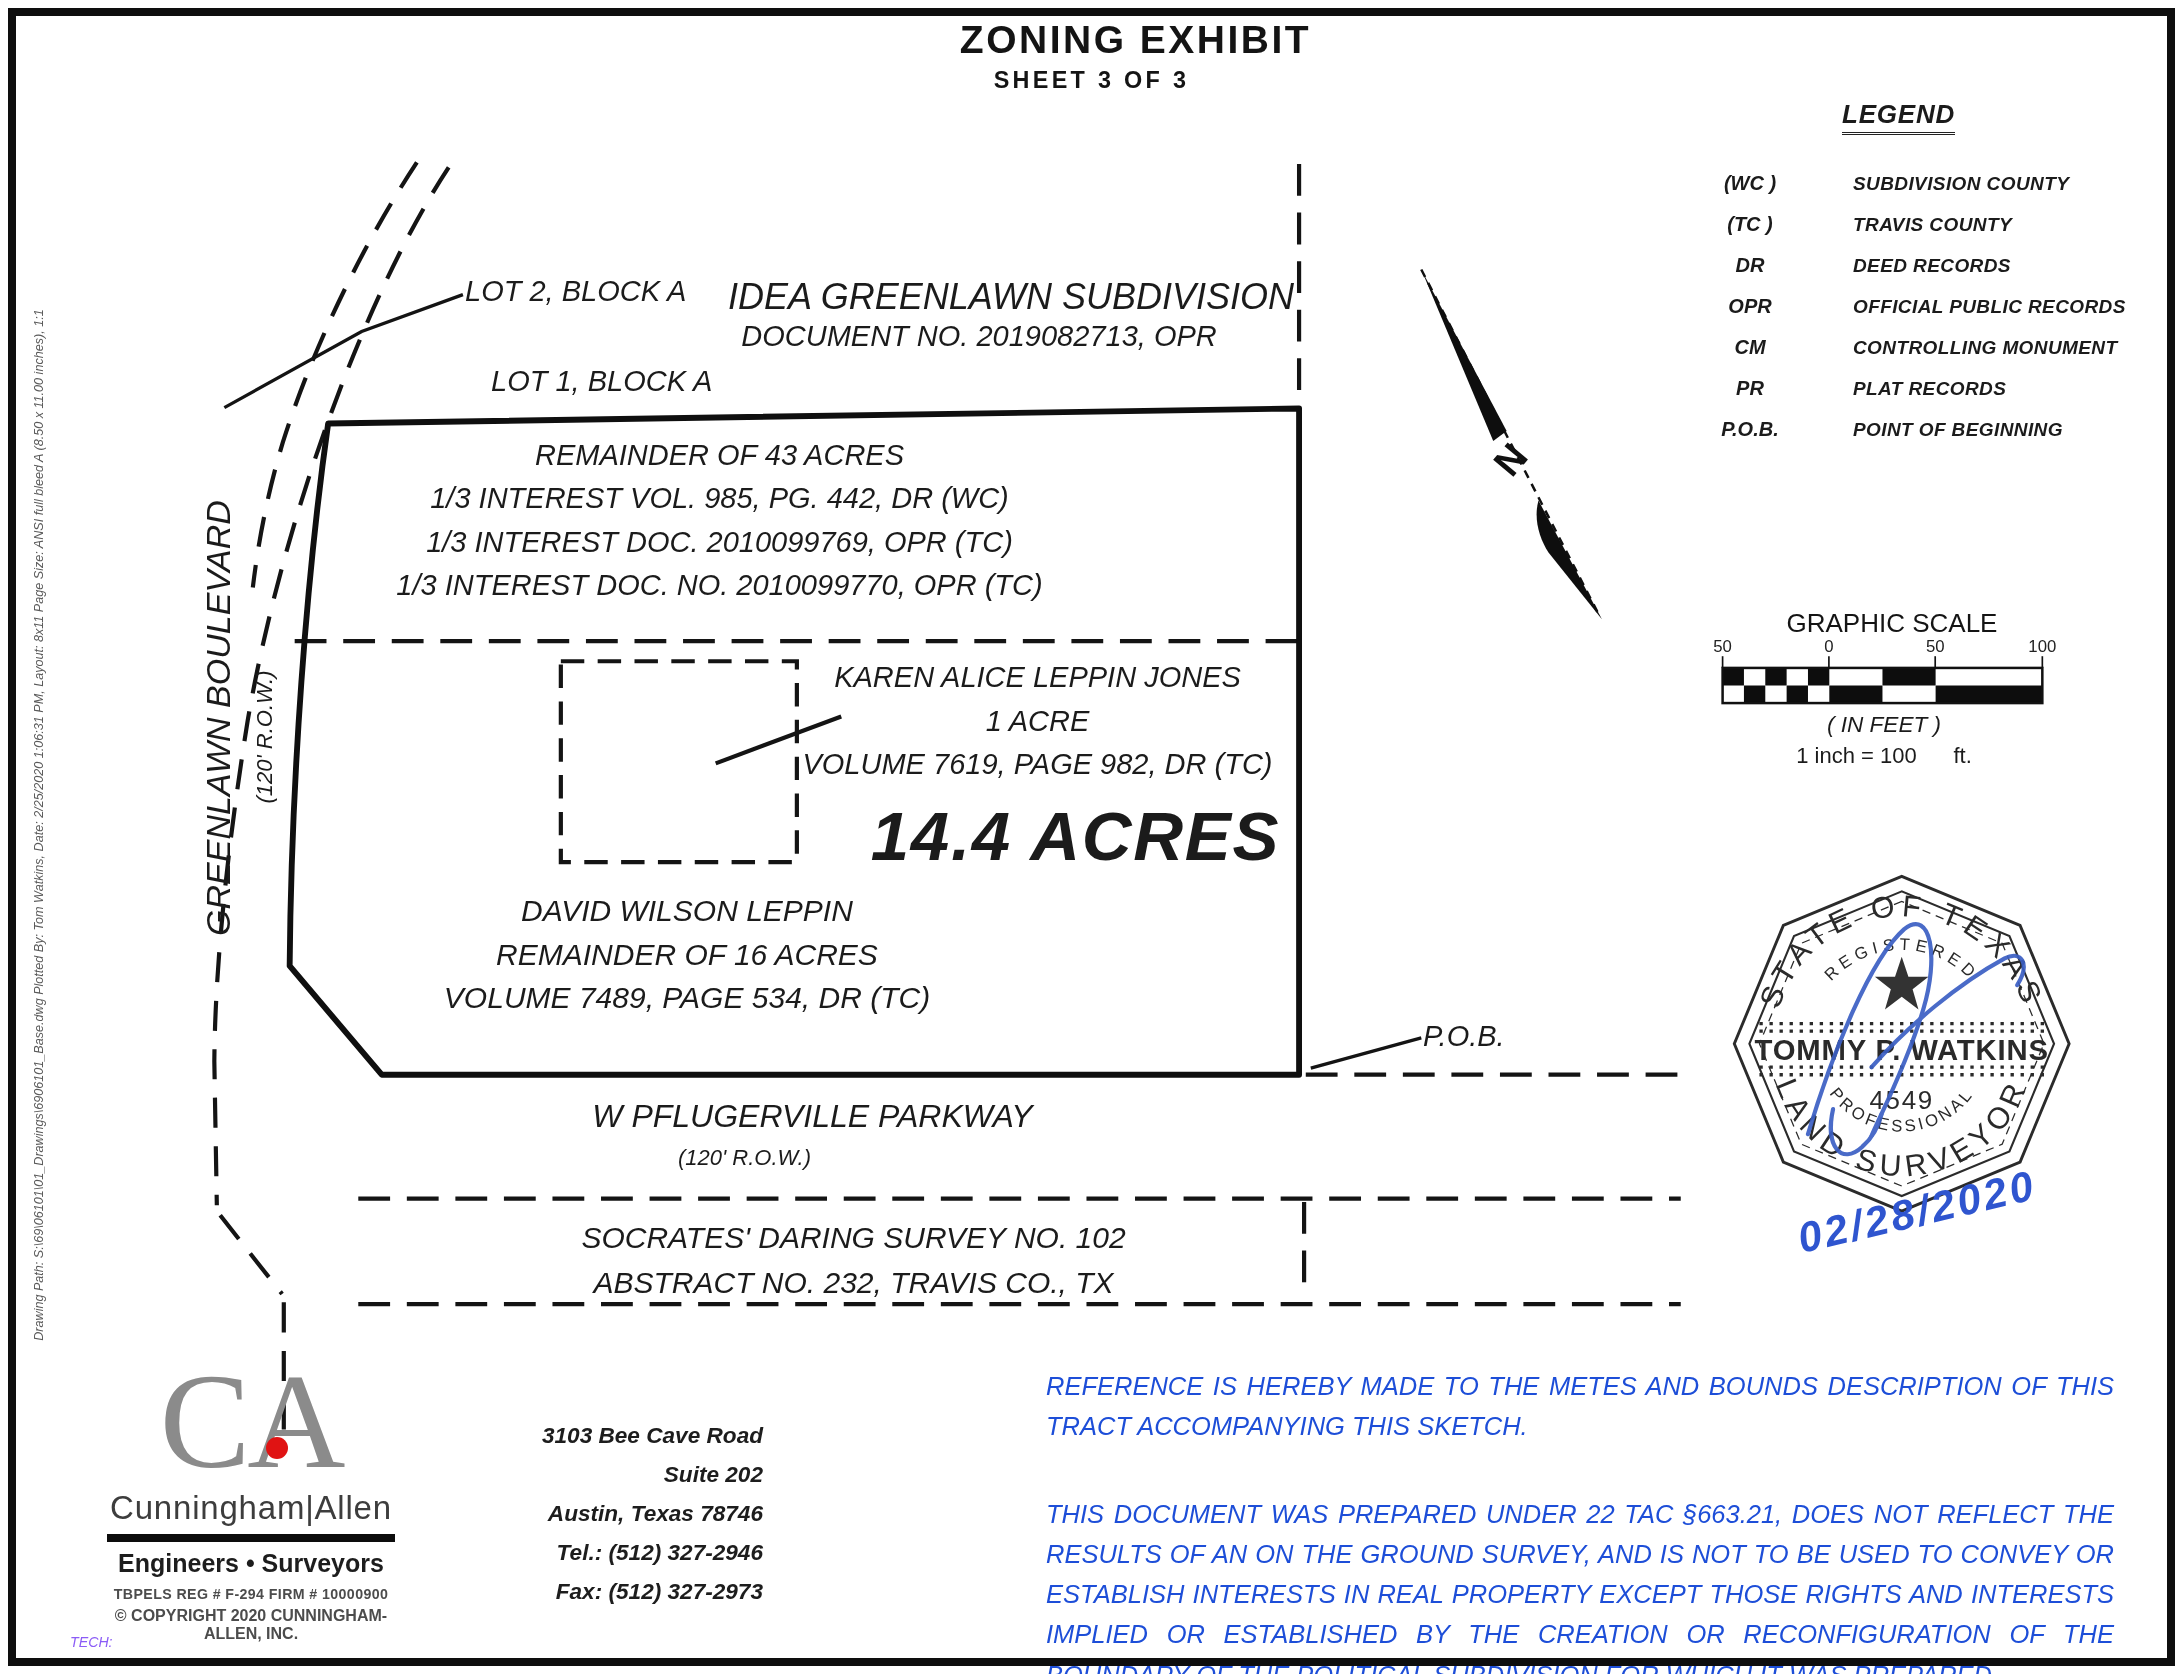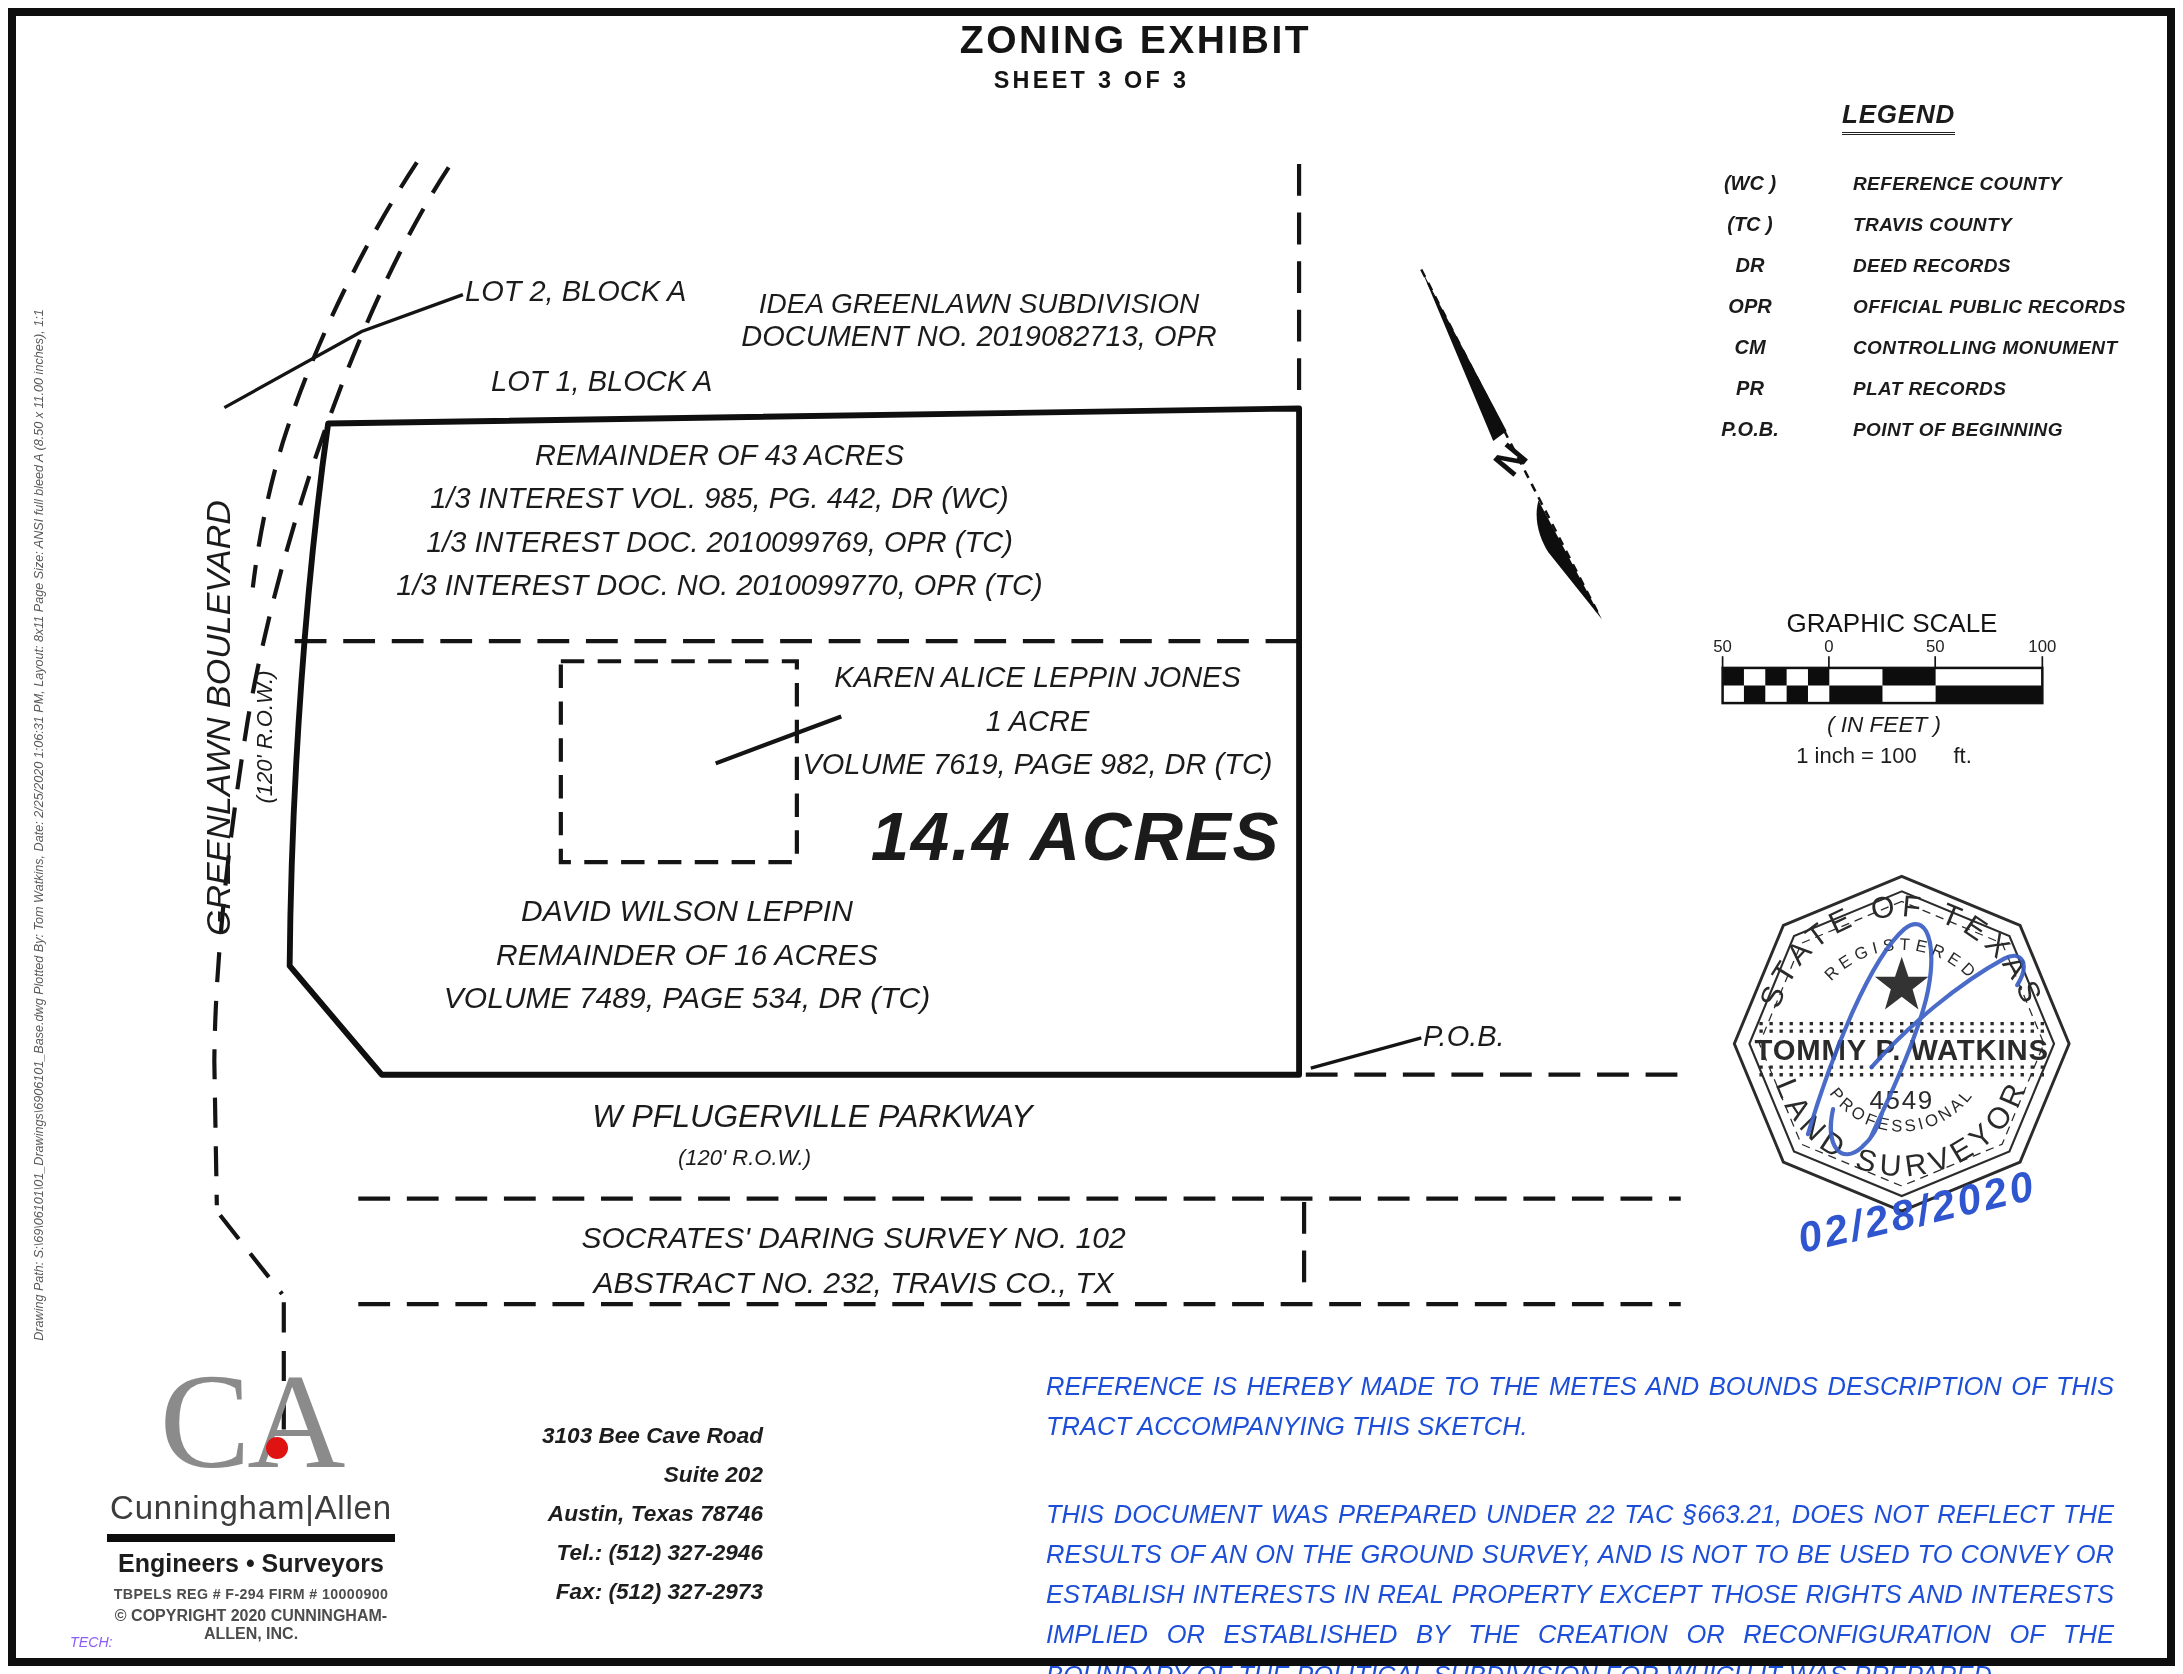--- a/index.html
+++ b/index.html
@@ -163,21 +163,21 @@
   <div class="frame"></div>
 
   <div class="title-main">ZONING EXHIBIT</div>
   <div class="title-sheet">SHEET 3 OF 3</div>
 
   <div class="legend">
     <span class="legend-head">LEGEND</span>
     <div class="legend-rows">
       <div class="legend-row">
         <span class="legend-abbr">(WC )</span>
-        <span class="legend-desc">REFERENCE COUNTY</span>
+        <span class="legend-desc">SUBDIVISION COUNTY</span>
       </div>
       <div class="legend-row">
         <span class="legend-abbr">(TC )</span>
         <span class="legend-desc">TRAVIS COUNTY</span>
       </div>
       <div class="legend-row">
         <span class="legend-abbr">DR</span>
         <span class="legend-desc">DEED RECORDS</span>
       </div>
       <div class="legend-row">
@@ -197,21 +197,21 @@
         <span class="legend-desc">POINT OF BEGINNING</span>
       </div>
     </div>
   </div>
 
   <div class="gs-head">GRAPHIC SCALE</div>
   <div class="gs-feet lbl ctr" style="position:absolute;">( IN FEET )</div>
   <div class="gs-ratio">1 inch = 100      ft.</div>
 
   <div class="lbl" style="left:465px;top:275px;font-size:29px;">LOT 2, BLOCK A</div>
-  <div class="lbl ctr" style="left:728px;top:288px;width:502px;font-size:28px;">IDEA GREENLAWN SUBDIVISION</div>
+  <div class="lbl ctr" style="left:728px;top:276px;width:502px;font-size:36px;">IDEA GREENLAWN SUBDIVISION</div>
   <div class="lbl ctr" style="left:728px;top:320px;width:502px;font-size:29px;">DOCUMENT NO. 2019082713, OPR</div>
   <div class="lbl" style="left:491px;top:365px;font-size:29px;">LOT 1, BLOCK A</div>
 
   <div class="lbl ctr" style="left:301px;top:439px;width:837px;font-size:29px;">REMAINDER OF 43 ACRES</div>
   <div class="lbl ctr" style="left:301px;top:482px;width:837px;font-size:29px;">1/3 INTEREST VOL. 985, PG. 442, DR (WC)</div>
   <div class="lbl ctr" style="left:301px;top:526px;width:837px;font-size:29px;">1/3 INTEREST DOC. 2010099769, OPR (TC)</div>
   <div class="lbl ctr" style="left:301px;top:569px;width:837px;font-size:29px;">1/3 INTEREST DOC. NO. 2010099770, OPR (TC)</div>
 
   <div class="lbl ctr" style="left:753px;top:661px;width:569px;font-size:29px;">KAREN ALICE LEPPIN JONES</div>
   <div class="lbl ctr" style="left:753px;top:705px;width:569px;font-size:29px;">1 ACRE</div>

